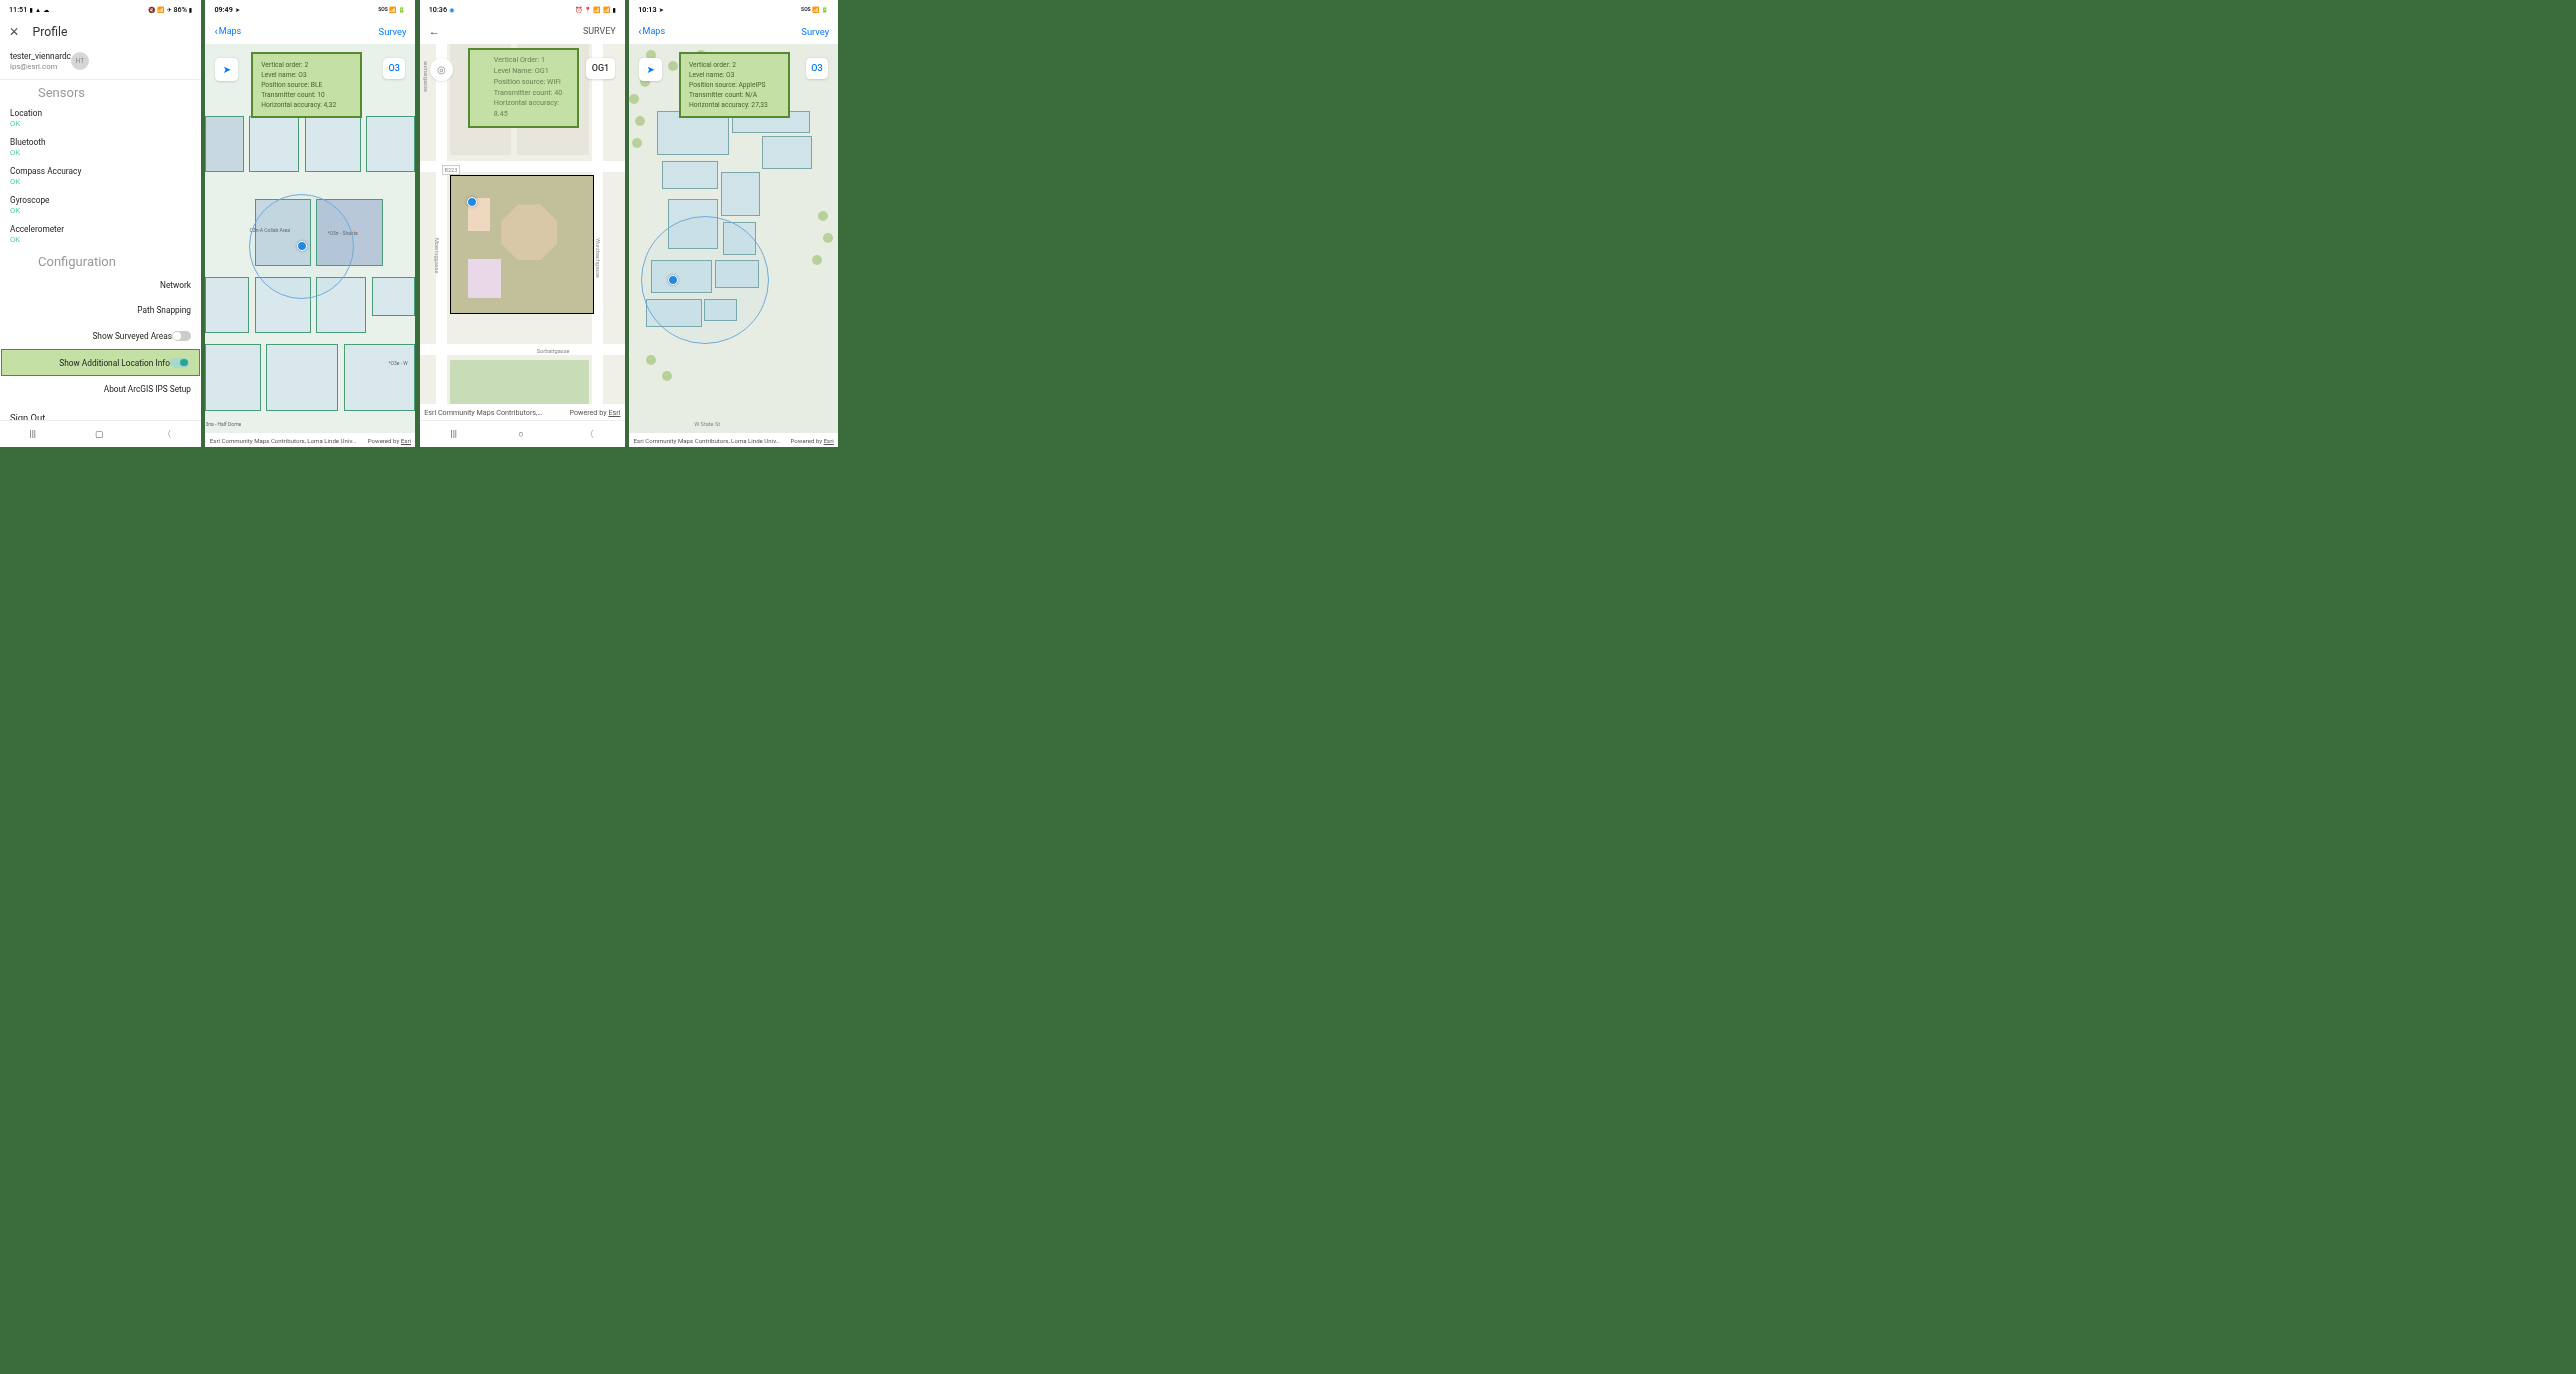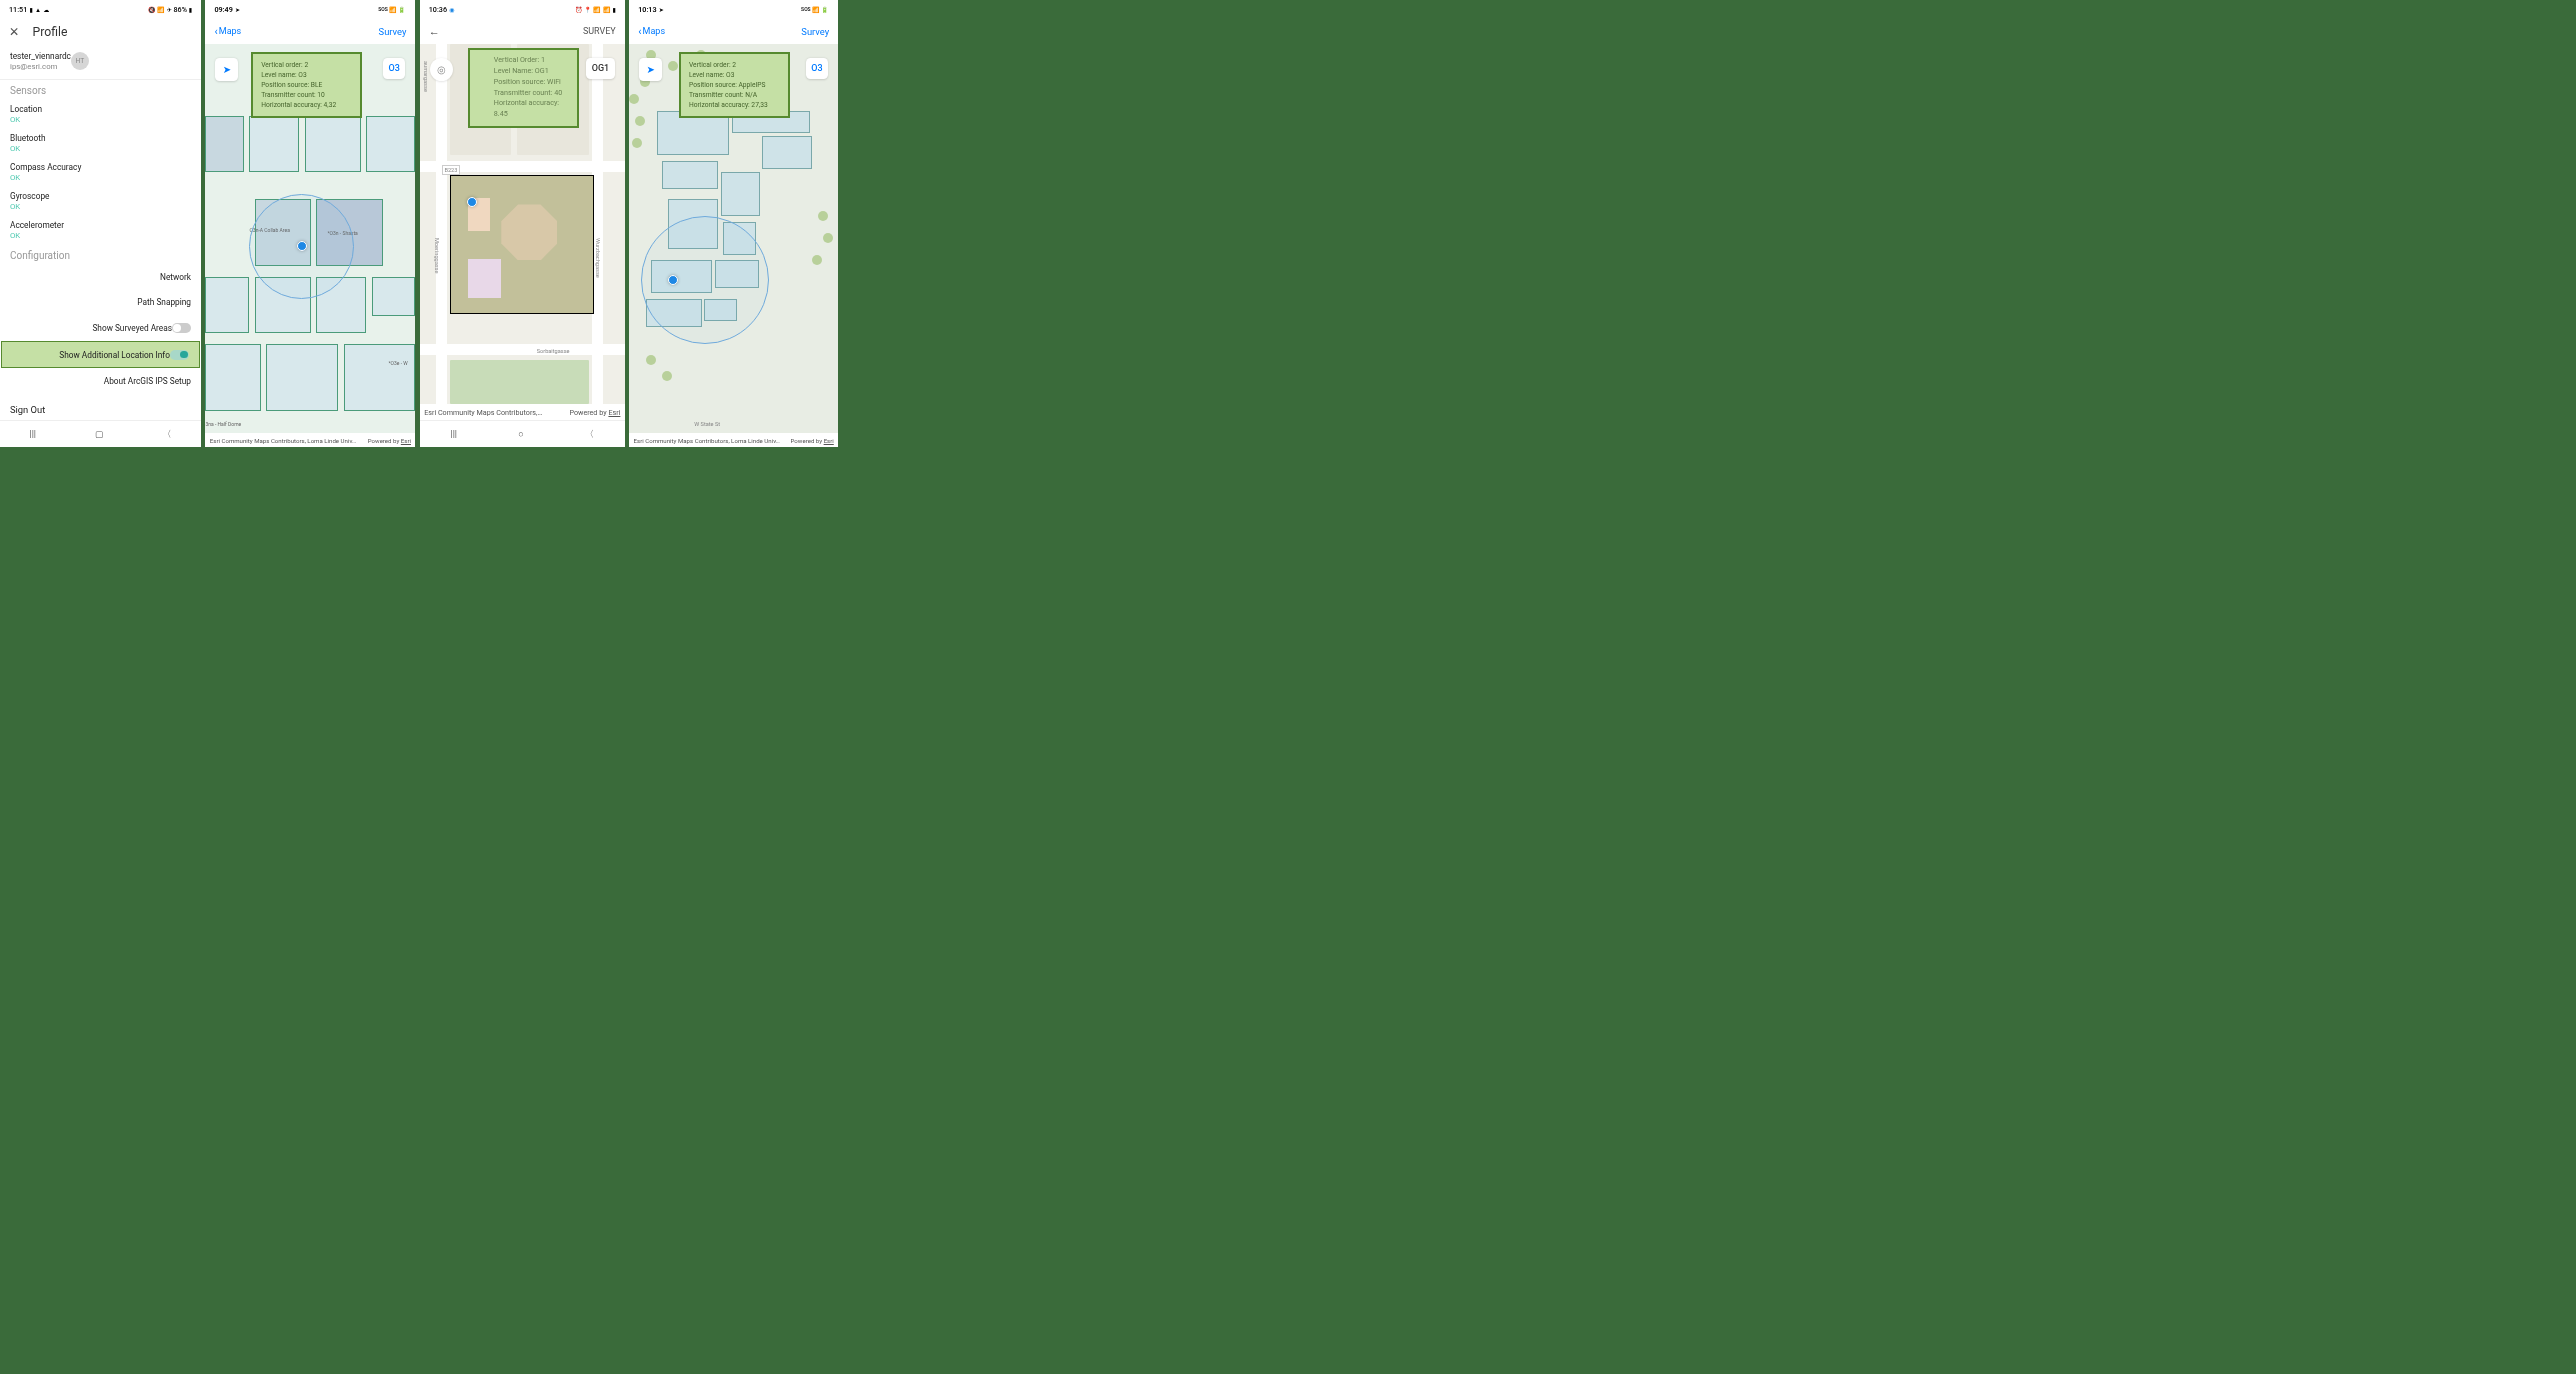--- a/index.html
+++ b/index.html
@@ -22,21 +22,21 @@
 .header-back .chev { font-size: 11px; margin-right: 1.1px; }
 .header-right { margin-left: auto; color: #007aff; font-size: 9.4px; }
 .header-right-gray { margin-left: auto; color: #555; font-size: 9px; }
 .header-arrow { font-size: 11px; color: #333; }
 
 .profile-content { flex: 1; overflow-y: auto; }
 .user-row { display: flex; align-items: center; padding: 5.6px 10px 7.8px; border-bottom: 0.6px solid #eee; }
 .user-row .info { font-size: 8.3px; color: #222; }
 .user-row .sub { font-size: 7.8px; color: #888; margin-top: 1.1px; }
 .avatar { width: 18px; height: 18px; border-radius: 50%; background: #d6d6d6; display: flex; align-items: center; justify-content: center; font-size: 6.7px; color: #888; }
-.section-label { font-size: 10px; color: #999; padding: 5.6px 10px 3.3px; }
+.section-label { font-size: 13px; color: #999; padding: 5.6px 10px 3.3px; margin-left: 28px; }
 .sensor-row { padding: 4.4px 10px; }
 .sensor-name { font-size: 8.3px; color: #222; }
 .sensor-status { font-size: 7.8px; color: #4ec9b0; margin-top: 1.1px; }
 .config-row { padding: 7.8px 10px; font-size: 8.3px; color: #222; display: flex; justify-content: flex-end; align-items: center; }
 .toggle { width: 19px; height: 10px; border-radius: 5px; background: #ccc; position: relative; }
 .toggle::after { content: ""; position: absolute; width: 7.8px; height: 7.8px; border-radius: 50%; background: #fff; top: 1.1px; left: 1.1px; }
 .toggle.on { background: #a8d8c8; }
 .toggle.on::after { left: 10px; background: #26a69a; }
 .highlighted-row { background: #c5e0a5; border: 1.7px solid #568a2f; margin: 0 1.1px; padding-left: 15px; }
 .signout { padding: 10px; font-size: 9.4px; color: #222; }

